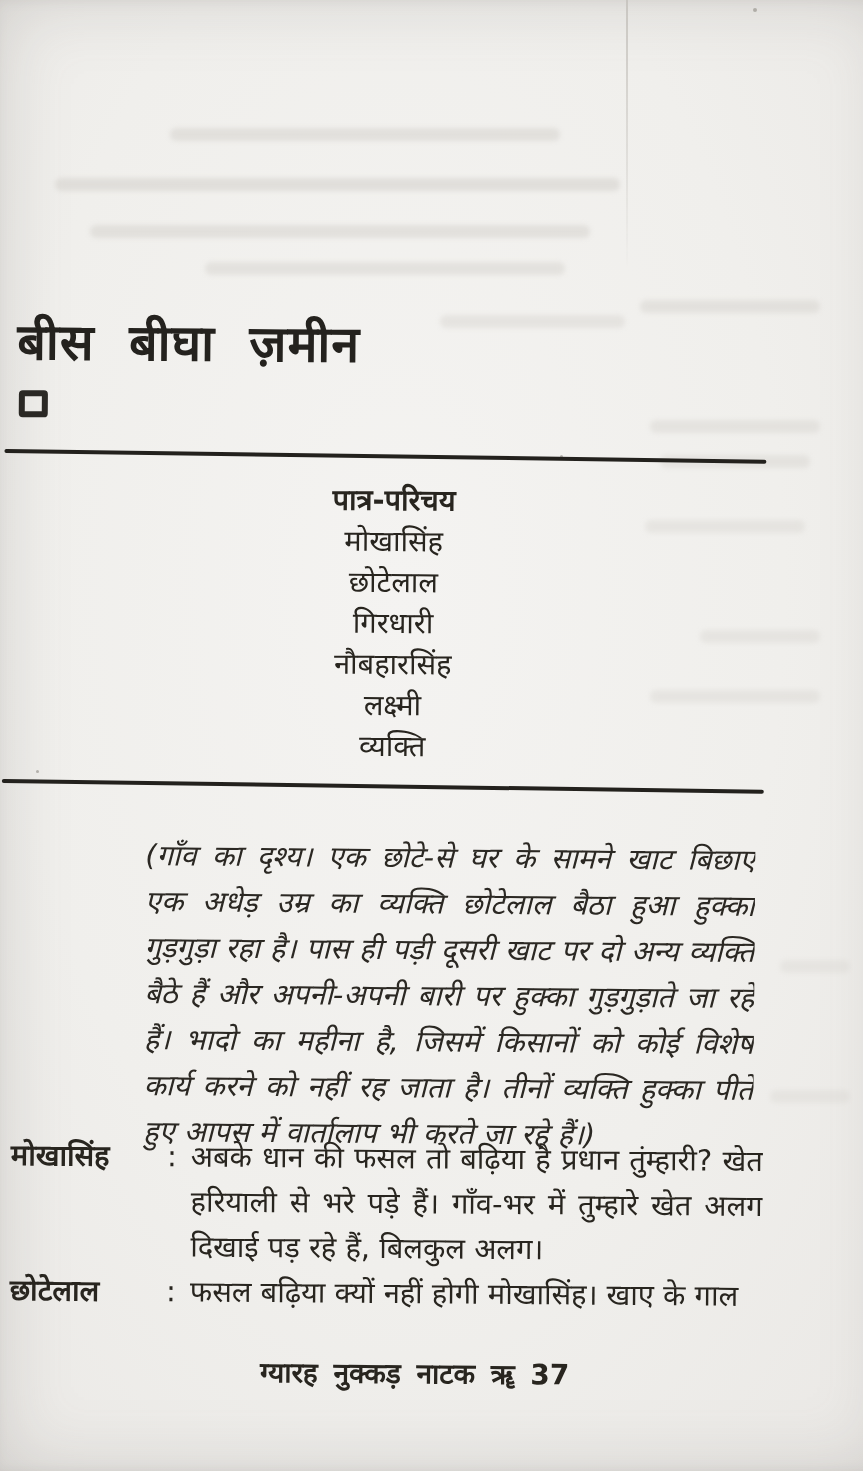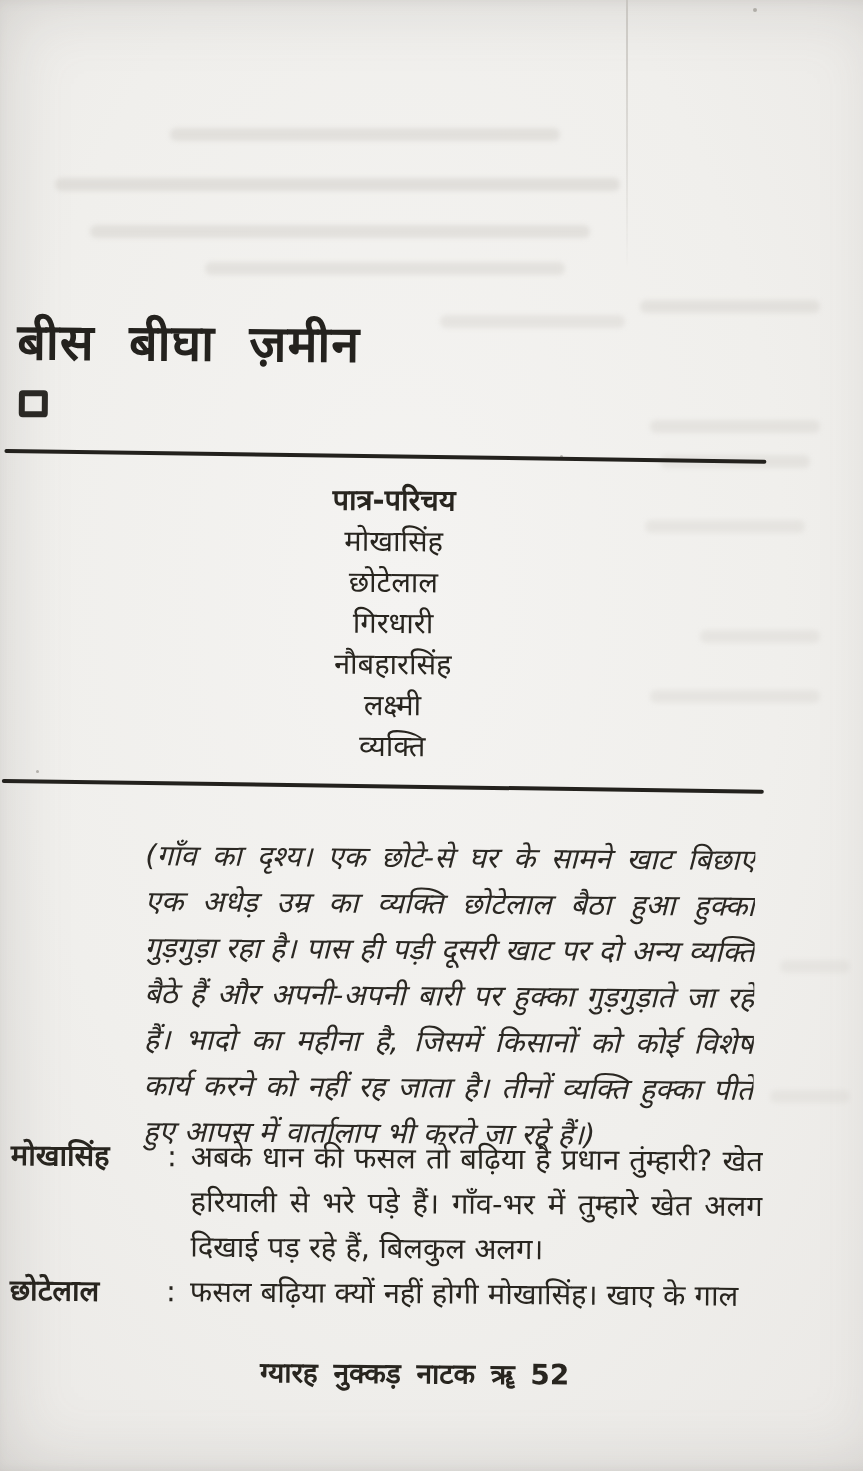--- a/index.html
+++ b/index.html
@@ -156,17 +156,17 @@
         <div class="speech-text">
           <div class="dline last">फसल बढ़िया क्यों नहीं होगी मोखासिंह। खाए के गाल</div>
         </div>
       </div>
 
     </div>
 
     <div class="footer">
       <span>ग्यारह नुक्कड़ नाटक</span>
       <span>ॠ</span>
-      <span>52</span>
+      <span>37</span>
     </div>
 
   </div>
 </div>
 
 </body></html>

